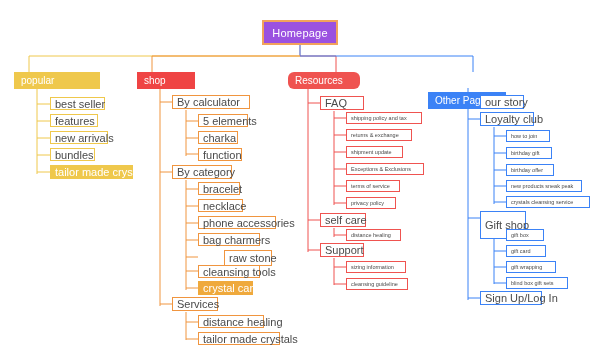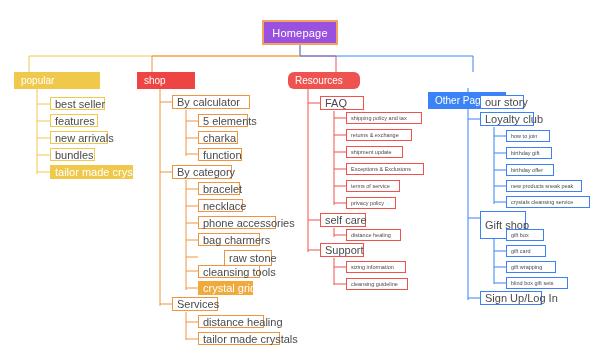--- a/index.html
+++ b/index.html
@@ -229,21 +229,21 @@
   <div class="node lv2 orange" style="left:198px; top:233px; width:62px; height:13px;">
     <span>bag charmers</span>
   </div>
   <div class="node lv2 orange" style="left:216px; top:250px; width:48px; height:16px;margin-left:8px;">
     <span>raw stone</span>
   </div>
   <div class="node lv2 orange" style="left:198px; top:265px; width:62px; height:13px;">
     <span>cleansing tools</span>
   </div>
   <div class="node lv2 fill-orange" style="left:198px; top:281px; width:55px; height:14px;">
-    <span>crystal grid</span>
+    <span>crystal care</span>
   </div>
 
   <div class="node lv2 orange" style="left:172px; top:297px; width:46px; height:14px;">
     <span>Services</span>
   </div>
   <div class="node lv2 orange" style="left:198px; top:315px; width:66px; height:13px;">
     <span>distance healing</span>
   </div>
   <div class="node lv2 orange" style="left:198px; top:332px; width:82px; height:13px;">
     <span>tailor made crystals</span>

